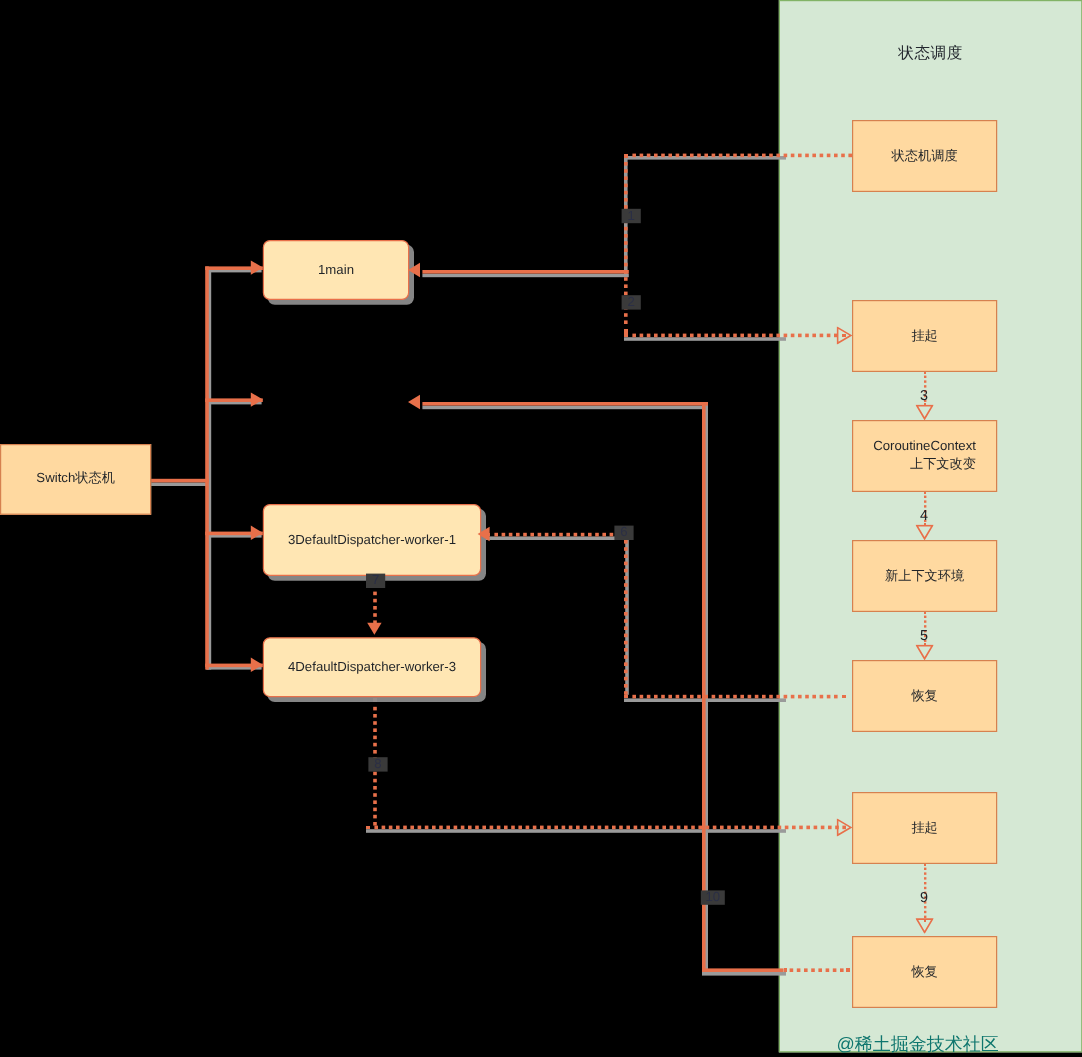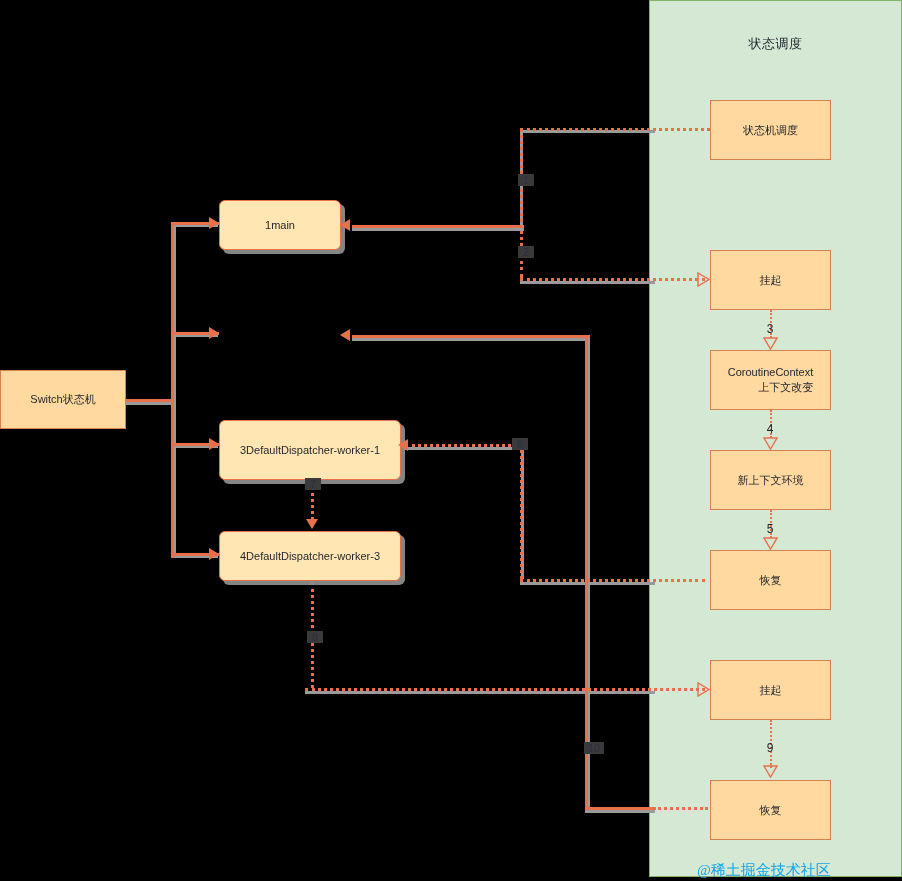--- a/index.html
+++ b/index.html
@@ -35,23 +35,22 @@
     text-align: center;
     font-size: 13px;
     color: #23272e;
     letter-spacing: 0.5px;
   }
   #watermark {
     position: absolute;
     left: 697px;
     top: 861px;
     font-size: 15px;
-    color: #0ea5e9;
+    color: #0f766e;
     white-space: nowrap;
-    font-family: Liberation Serif, serif;
   }
   
   .node {
     position: absolute;
     box-sizing: border-box;
     background: #ffe6b3;
     border: 1px solid #e8704a;
     color: #1f2328;
     display: flex;
     align-items: center;

